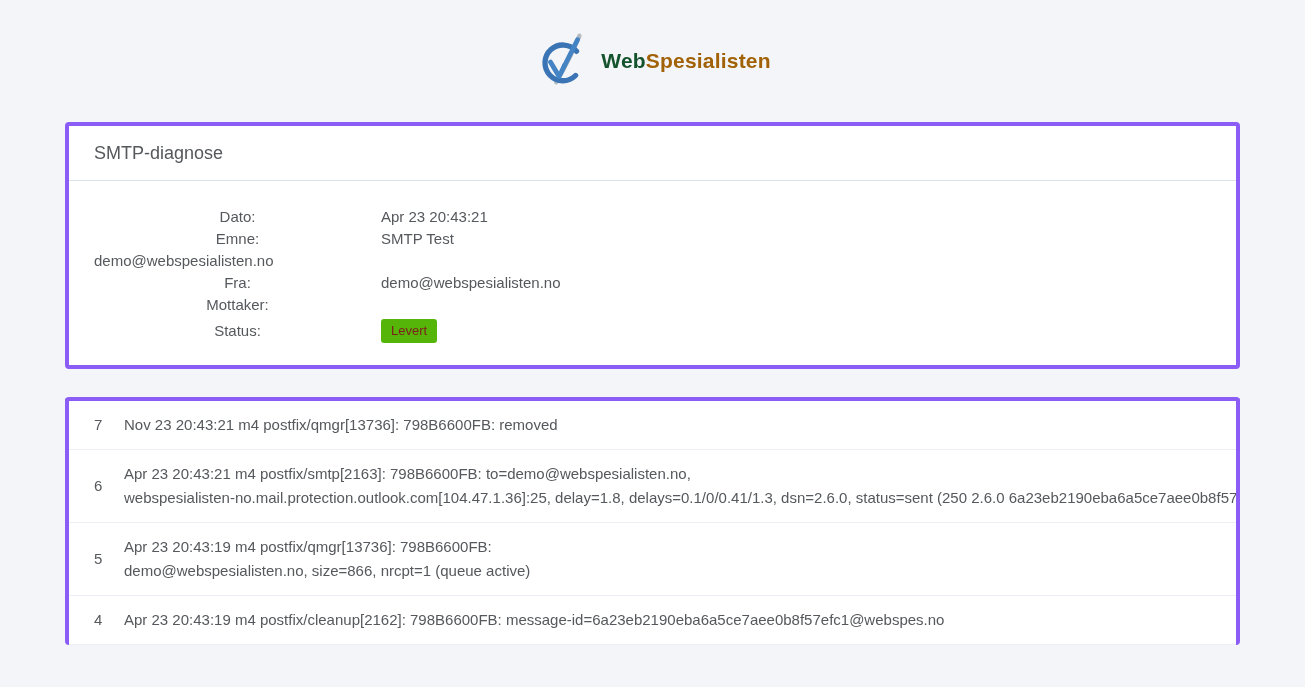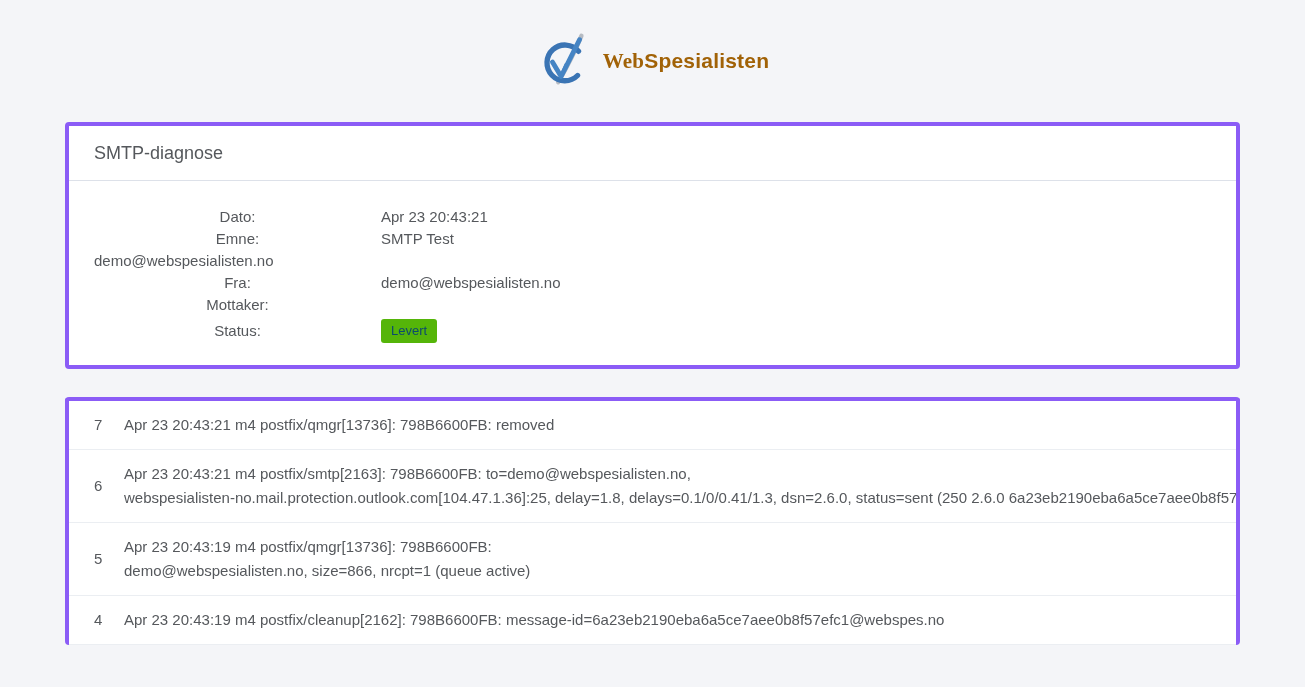--- a/index.html
+++ b/index.html
@@ -15,21 +15,21 @@
   .logo-bar {
     padding-top:20px;
     height:102px;
     display:flex;
     align-items:center;
     justify-content:center;
   }
   .logo-lockup { display:flex; align-items:center; gap:9px; }
   .logo-mark { width:58px; height:62px; display:block; }
   .logo-text { font-size:21px; font-weight:bold; letter-spacing:0.2px; }
-  .logo-text .web { color:#a16207;font-family:Liberation Serif, serif; }
+  .logo-text .web { color:#14532d; }
   .logo-text .spes { color:#a16207; }
 
   
   .card {
     background:#ffffff;
     border:4px solid #8b5cf6;
     border-radius:4px;
   }
   .card-header {
     padding:16px 25px;
@@ -43,21 +43,21 @@
 
   
   .smtp-body { padding:25px 25px 22px 25px; }
   .detail-row { display:flex; font-size:15px; line-height:22px; }
   .detail-label { width:287px; flex:0 0 287px;text-align:center; }
   .detail-value { flex:1; }
   .detail-row.status-row { margin-top:3px; align-items:center; height:24px; }
   .badge {
     display:inline-block;
     background:#55b509;
-    color:#0c4a6e;
+    color:#7f1d1d;
     font-size:13px;
     line-height:16px;
     padding:4px 10px;
     border-radius:3px;
   }
 
   
   .log-rows { overflow:hidden; }
   .log-row {
     display:flex;
@@ -125,21 +125,21 @@
       </div>
     </div>
   </div>
 
   <div class="card card-log">
     <div class="log-rows">
 
       <div class="log-row">
         <div class="log-num">7</div>
         <div class="log-msg">
-          <div class="log-line">Apr 23 20:43:21 m4 postfix/qmgr[13736]: 798B6600FB: removed</div>
+          <div class="log-line">Nov 23 20:43:21 m4 postfix/qmgr[13736]: 798B6600FB: removed</div>
         </div>
       </div>
 
       <div class="log-row">
         <div class="log-num">6</div>
         <div class="log-msg">
           <div class="log-line">Apr 23 20:43:21 m4 postfix/smtp[2163]: 798B6600FB: to=demo@webspesialisten.no,</div>
           <div class="log-line">webspesialisten-no.mail.protection.outlook.com[104.47.1.36]:25, delay=1.8, delays=0.1/0/0.41/1.3, dsn=2.6.0, status=sent (250 2.6.0 6a23eb2190eba6a5ce7aee0b8f57efc1@webspes</div>
         </div>
       </div>

